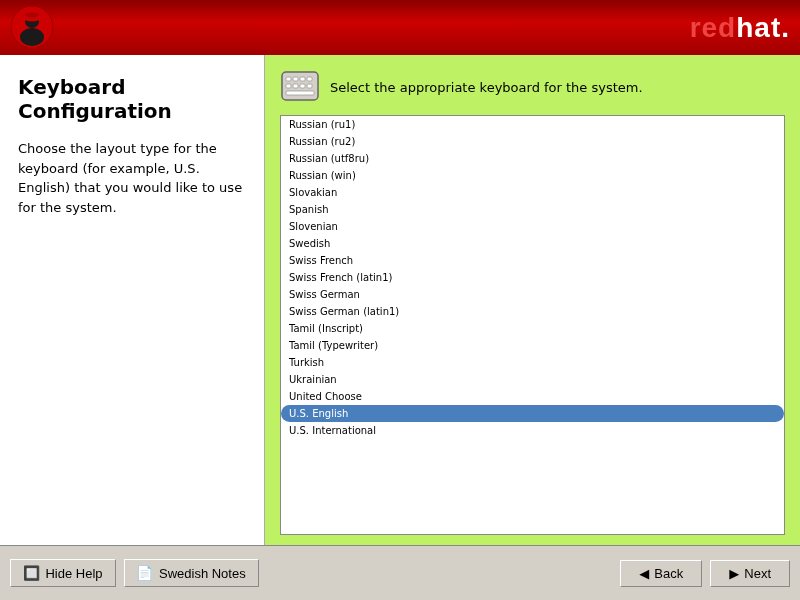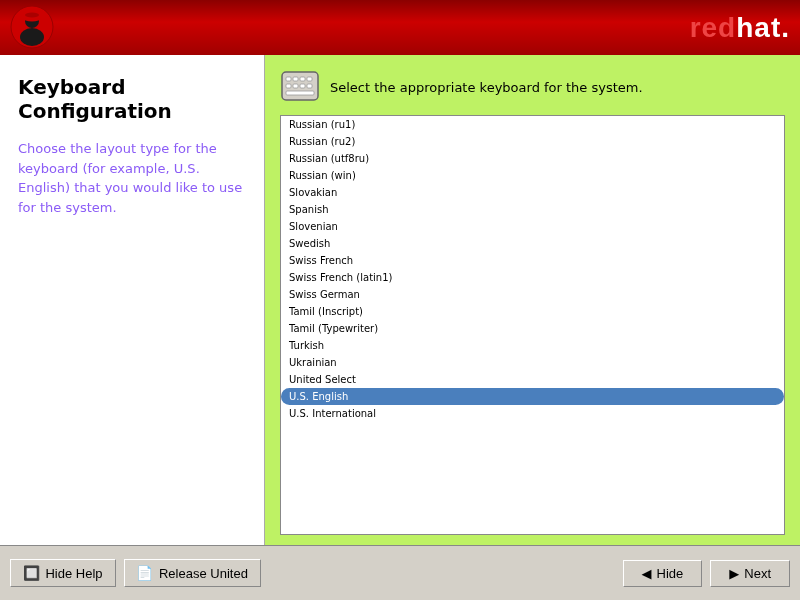--- a/index.html
+++ b/index.html
@@ -56,21 +56,21 @@
     #panel-title {
       font-size: 20px;
       font-weight: bold;
       color: #000;
       margin-bottom: 16px;
       line-height: 1.2;
     }
 
     #panel-description {
       font-size: 13px;
-      color: #8b5cf6;
+      color: #000000;
       line-height: 1.5;
     }
 
     
     #right-panel {
       flex: 1;
       display: flex;
       flex-direction: column;
       padding: 15px 15px 10px 15px;
       background: #bef264;
@@ -247,47 +247,48 @@
           <li>Russian (ru2)</li>
           <li>Russian (utf8ru)</li>
           <li>Russian (win)</li>
           <li>Slovakian</li>
           <li>Spanish</li>
           <li>Slovenian</li>
           <li>Swedish</li>
           <li>Swiss French</li>
           <li>Swiss French (latin1)</li>
           <li>Swiss German</li>
+          <li>Swiss German (latin1)</li>
           <li>Tamil (Inscript)</li>
           <li>Tamil (Typewriter)</li>
           <li>Turkish</li>
           <li>Ukrainian</li>
-          <li>United Select</li>
+          <li>United Choose</li>
           <li class="selected">U.S. English</li>
           <li>U.S. International</li>
         </ul>
     </div>
 
   </div>
 </div>
 
 <div id="footer">
   <div id="footer-left">
     <button class="footer-btn">
       <span class="btn-icon">🔲</span>
       <span>Hide Help</span>
     </button>
     <button class="footer-btn">
       <span class="btn-icon">📄</span>
-      <span>Release United</span>
+      <span>Swedish Notes</span>
     </button>
   </div>
   <div id="nav-btns">
     <button class="nav-btn">
       <span>◀</span>
-      <span>Hide</span>
+      <span>Back</span>
     </button>
     <button class="nav-btn">
       <span>▶</span>
       <span>Next</span>
     </button>
   </div>
 </div>
 
 </body></html>

